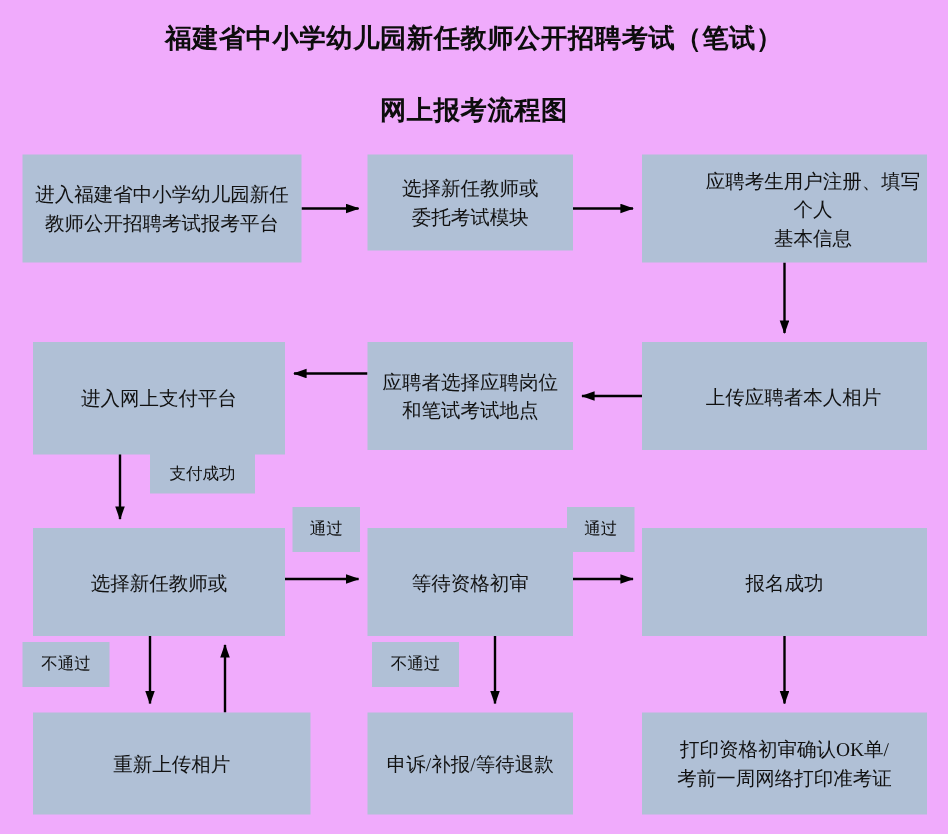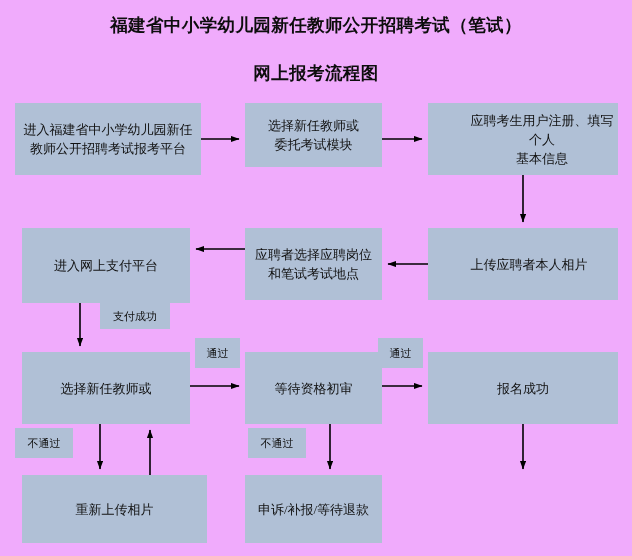--- a/index.html
+++ b/index.html
@@ -148,20 +148,24 @@
   <div class="node" style="left:245px; top:352px; width:137px; height:72px;">
     <span class="node-text">等待资格初审</span>
   </div>
 
   <div class="node" style="left:22px; top:475px; width:185px; height:68px;">
     <span class="node-text">重新上传相片</span>
   </div>
   <div class="node" style="left:245px; top:475px; width:137px; height:68px;">
     <span class="node-text">申诉/补报/等待退款</span>
   </div>
+  <div class="node" style="left:428px; top:475px; width:190px; height:68px;">
+    <span class="node-text">打印资格初审确认OK单/
+考前一周网络打印准考证</span>
+  </div>
 
   <div class="edge-label" style="left:100px; top:302px; width:70px; height:27px;">
     <span>支付成功</span>
   </div>
   <div class="edge-label" style="left:195px; top:338px; width:45px; height:30px;">
     <span>通过</span>
   </div>
   <div class="edge-label" style="left:15px; top:428px; width:58px; height:30px;">
     <span>不通过</span>
   </div>

